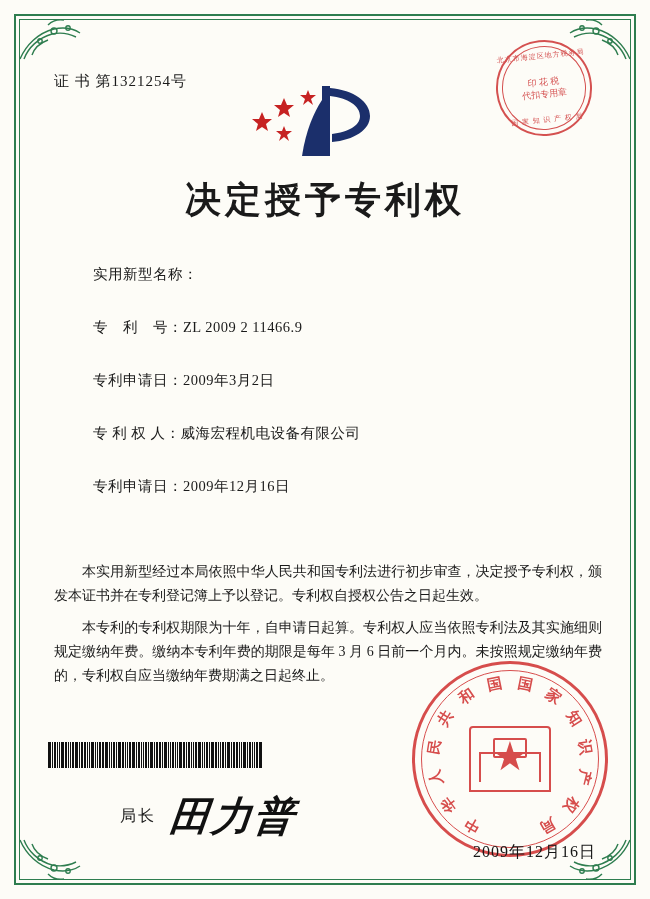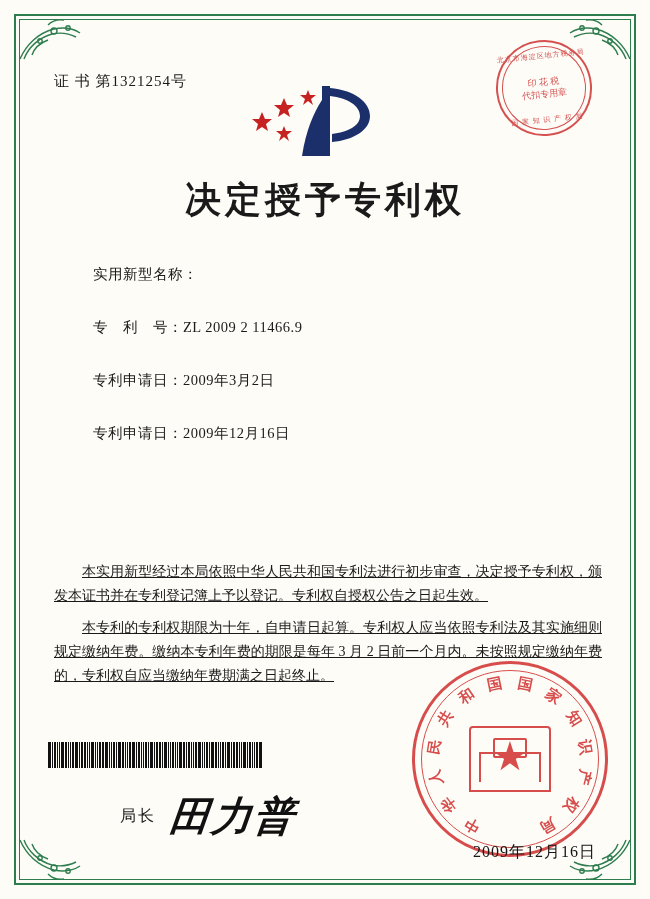--- a/index.html
+++ b/index.html
@@ -148,21 +148,20 @@
     left: 54px;
     right: 48px;
     top: 560px;
     font-size: 14px;
     line-height: 24px;
     text-align: justify;
   }
   .para {
     text-indent: 2em;
     margin-bottom: 8px;
-    text-decoration: underline;
   }
 
   
   .barcode {
     position: absolute;
     left: 48px;
     top: 742px;
     width: 310px;
     height: 26px;
     display: flex;
@@ -366,28 +365,32 @@
     </div>
     <div class="field-row">
       <span class="field-label">专　利　号：</span>
       <span class="field-value">ZL 2009 2 11466.9</span>
     </div>
     <div class="field-row">
       <span class="field-label">专利申请日：</span>
       <span class="field-value">2009年3月2日</span>
     </div>
     <div class="field-row">
+      <span class="field-label">专 利 权 人：</span>
+      <span class="field-value">威海宏程机电设备有限公司</span>
+    </div>
+    <div class="field-row">
       <span class="field-label">专利申请日：</span>
       <span class="field-value">2009年12月16日</span>
     </div>
   </div>
 
   <div class="paras">
     <div class="para">本实用新型经过本局依照中华人民共和国专利法进行初步审查，决定授予专利权，颁发本证书并在专利登记簿上予以登记。专利权自授权公告之日起生效。</div>
-    <div class="para">本专利的专利权期限为十年，自申请日起算。专利权人应当依照专利法及其实施细则规定缴纳年费。缴纳本专利年费的期限是每年 3 月 2 日前一个月内。未按照规定缴纳年费的，专利权自应当缴纳年费期满之日起终止。</div>
+    <div class="para">本专利的专利权期限为十年，自申请日起算。专利权人应当依照专利法及其实施细则规定缴纳年费。缴纳本专利年费的期限是每年 3 月 6 日前一个月内。未按照规定缴纳年费的，专利权自应当缴纳年费期满之日起终止。</div>
   </div>
 
   <div class="barcode" id="barcode">
       <i style="width: 3px;"></i>
       <i style="width: 1px;"></i>
       <i style="width: 2px;"></i>
       <i style="width: 1px;"></i>
       <i style="width: 1px;"></i>
       <i style="width: 3px;"></i>
       <i style="width: 2px;"></i>

